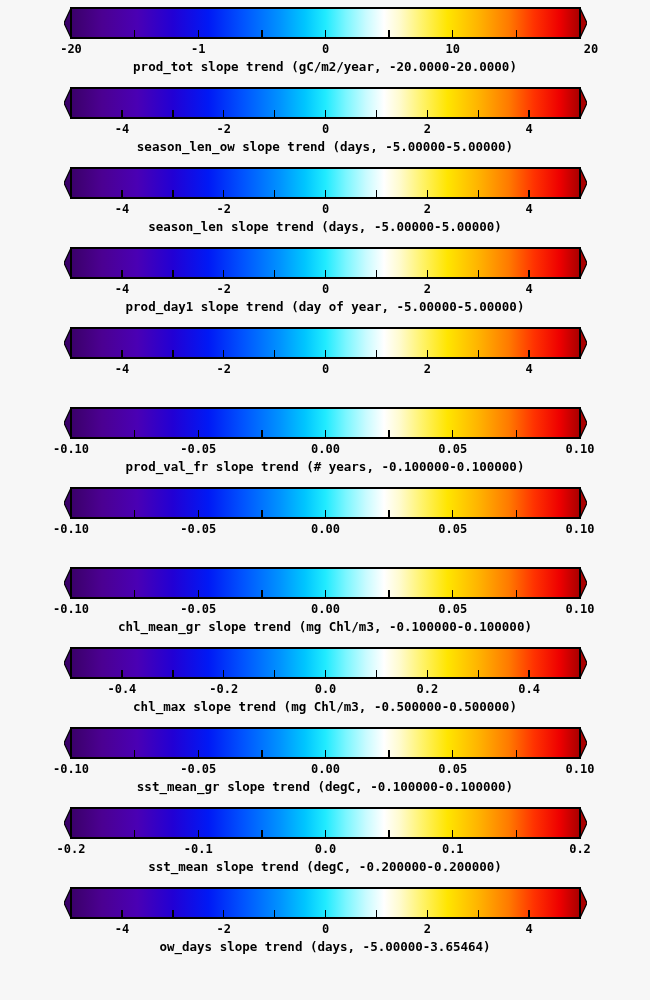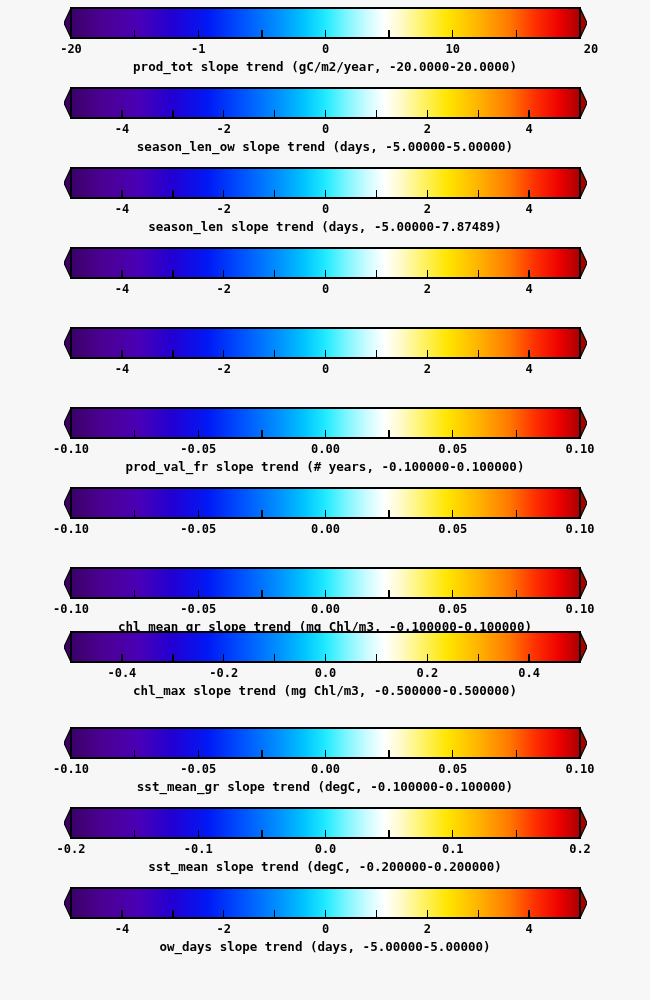--- a/index.html
+++ b/index.html
@@ -222,21 +222,21 @@
           <rect x="7" y="2" width="509" height="30" fill="none" stroke="#000000" stroke-width="1.6" shape-rendering="crispEdges"></rect>
         </svg>
       </div>
       <div class="cbar-ticklabels">
         <span class="ticklabel" style="left: 121.9px;">-4</span>
         <span class="ticklabel" style="left: 223.7px;">-2</span>
         <span class="ticklabel" style="left: 325.5px;">0</span>
         <span class="ticklabel" style="left: 427.3px;">2</span>
         <span class="ticklabel" style="left: 529.1px;">4</span>
       </div>
-      <div class="cbar-caption">season_len slope trend (days, -5.00000-7.87489)</div>
+      <div class="cbar-caption">season_len slope trend (days, -5.00000-5.00000)</div>
     </div>
     <div class="cbar-panel" style="top: 240px;">
       <div class="cbar-wrap">
         <svg class="cbar-svg" viewBox="0 0 523 34" width="523" height="34">
           <defs>
             <linearGradient id="grad3" x1="0%" y1="0%" x2="100%" y2="0%">
               <stop offset="0%" stop-color="#3a0069"></stop>
               <stop offset="6%" stop-color="#4b0091"></stop>
               <stop offset="13%" stop-color="#4a00b4"></stop>
               <stop offset="20%" stop-color="#2200d4"></stop>
@@ -273,20 +273,21 @@
           <rect x="7" y="2" width="509" height="30" fill="none" stroke="#000000" stroke-width="1.6" shape-rendering="crispEdges"></rect>
         </svg>
       </div>
       <div class="cbar-ticklabels">
         <span class="ticklabel" style="left: 121.9px;">-4</span>
         <span class="ticklabel" style="left: 223.7px;">-2</span>
         <span class="ticklabel" style="left: 325.5px;">0</span>
         <span class="ticklabel" style="left: 427.3px;">2</span>
         <span class="ticklabel" style="left: 529.1px;">4</span>
       </div>
+      <div class="cbar-caption">prod_day1 slope trend (day of year, -5.00000-5.00000)</div>
     </div>
     <div class="cbar-panel" style="top: 320px;">
       <div class="cbar-wrap">
         <svg class="cbar-svg" viewBox="0 0 523 34" width="523" height="34">
           <defs>
             <linearGradient id="grad4" x1="0%" y1="0%" x2="100%" y2="0%">
               <stop offset="0%" stop-color="#3a0069"></stop>
               <stop offset="6%" stop-color="#4b0091"></stop>
               <stop offset="13%" stop-color="#4a00b4"></stop>
               <stop offset="20%" stop-color="#2200d4"></stop>
@@ -470,21 +471,21 @@
       </div>
       <div class="cbar-ticklabels">
         <span class="ticklabel" style="left: 71px;">-0.10</span>
         <span class="ticklabel" style="left: 198.25px;">-0.05</span>
         <span class="ticklabel" style="left: 325.5px;">0.00</span>
         <span class="ticklabel" style="left: 452.75px;">0.05</span>
         <span class="ticklabel" style="left: 580px;">0.10</span>
       </div>
       <div class="cbar-caption">chl_mean_gr slope trend (mg Chl/m3, -0.100000-0.100000)</div>
     </div>
-    <div class="cbar-panel" style="top: 624px; text-decoration: underline;">
+    <div class="cbar-panel" style="top: 640px; text-decoration: underline;">
       <div class="cbar-wrap">
         <svg class="cbar-svg" viewBox="0 0 523 34" width="523" height="34">
           <defs>
             <linearGradient id="grad8" x1="0%" y1="0%" x2="100%" y2="0%">
               <stop offset="0%" stop-color="#3a0069"></stop>
               <stop offset="6%" stop-color="#4b0091"></stop>
               <stop offset="13%" stop-color="#4a00b4"></stop>
               <stop offset="20%" stop-color="#2200d4"></stop>
               <stop offset="27%" stop-color="#0019f5"></stop>
               <stop offset="34%" stop-color="#0055ff"></stop>
@@ -668,15 +669,15 @@
           <rect x="7" y="2" width="509" height="30" fill="none" stroke="#000000" stroke-width="1.6" shape-rendering="crispEdges"></rect>
         </svg>
       </div>
       <div class="cbar-ticklabels">
         <span class="ticklabel" style="left: 121.9px;">-4</span>
         <span class="ticklabel" style="left: 223.7px;">-2</span>
         <span class="ticklabel" style="left: 325.5px;">0</span>
         <span class="ticklabel" style="left: 427.3px;">2</span>
         <span class="ticklabel" style="left: 529.1px;">4</span>
       </div>
-      <div class="cbar-caption">ow_days slope trend (days, -5.00000-5.00000)</div>
+      <div class="cbar-caption">ow_days slope trend (days, -5.00000-3.65464)</div>
     </div>
   </div>
 
 </body></html>

